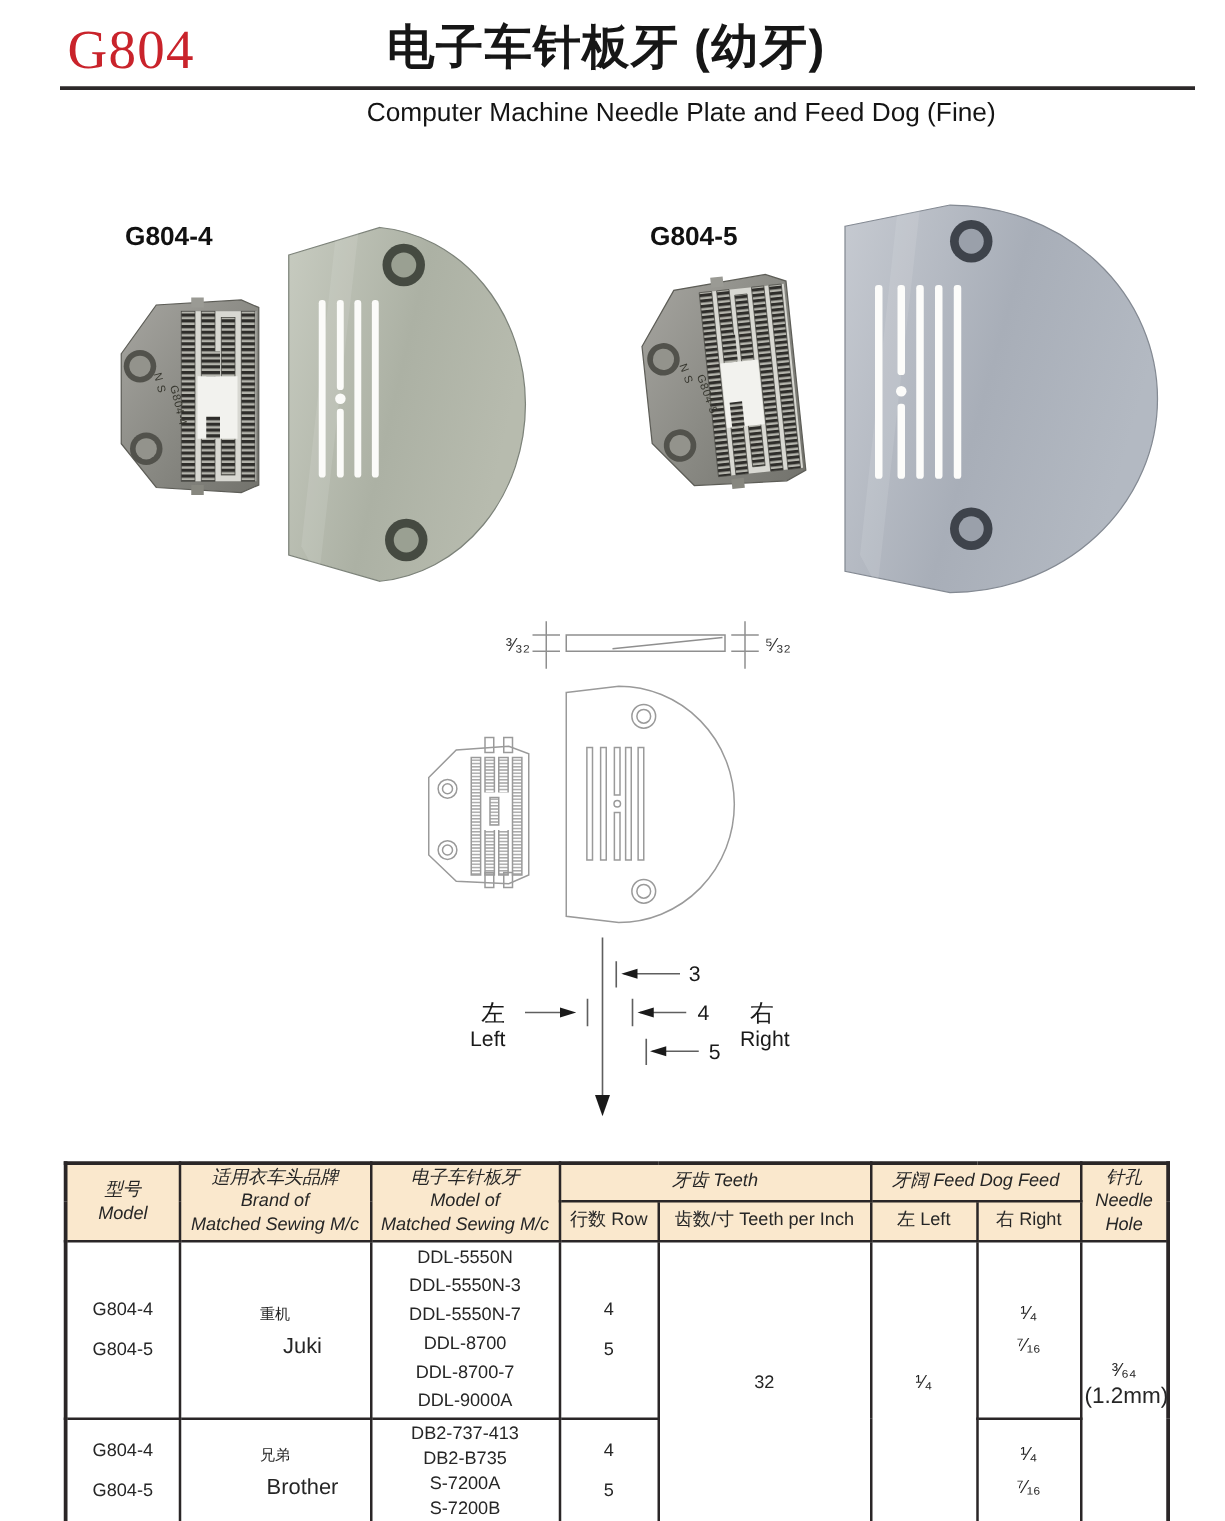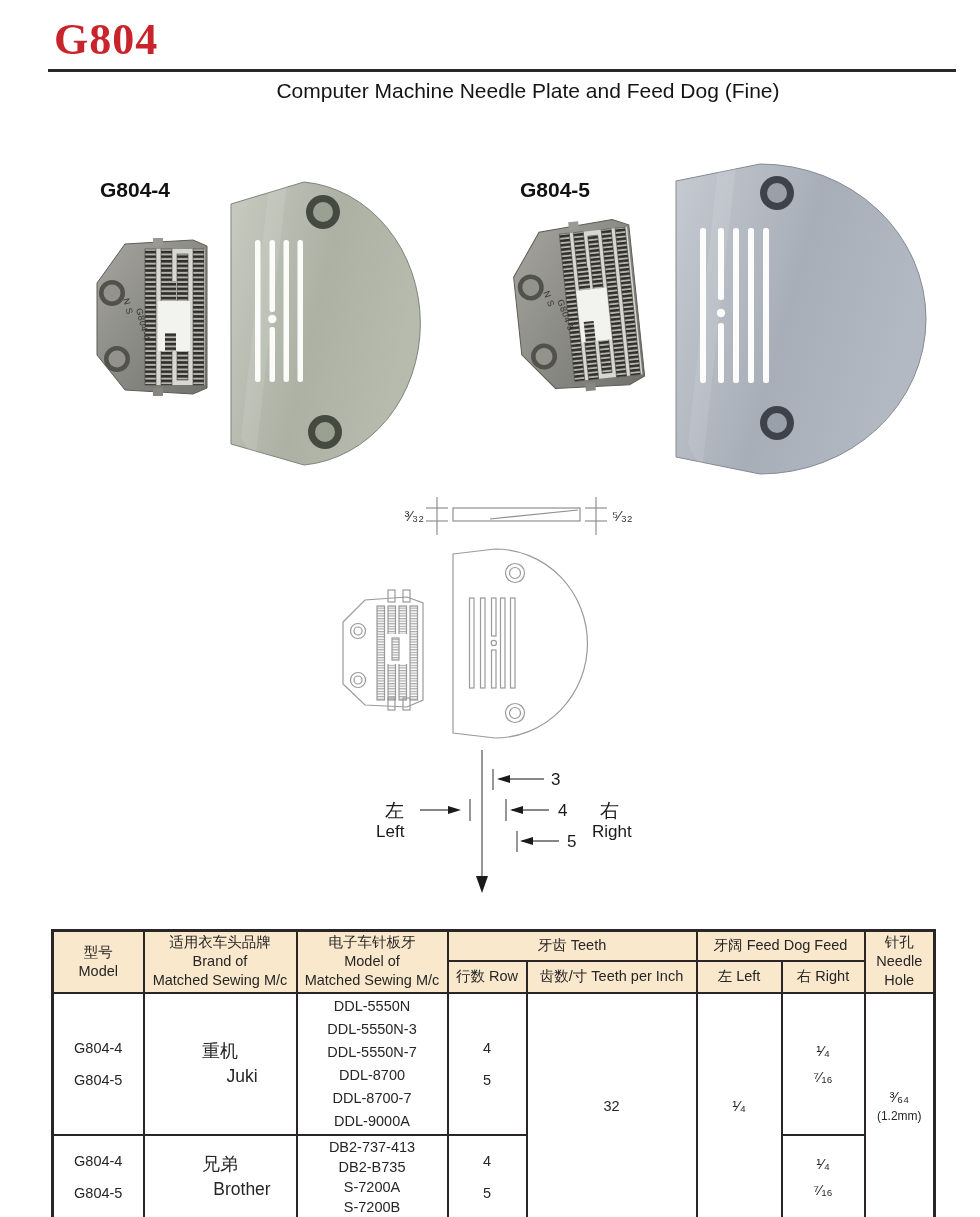--- a/index.html
+++ b/index.html
@@ -1,63 +1,64 @@
 <!DOCTYPE html>
 <html><head>
 <meta charset="utf-8">
 <style>
   html,body{margin:0;padding:0;background:#ffffff;}
   #canvas{position:relative;width:980px;height:1217px;background:#ffffff;overflow:hidden;
           font-family:"Liberation Sans",sans-serif;color:#222;}
   
   .page-code{position:absolute;left:54px;top:14px;font-family:"Liberation Serif",serif;
-             font-weight:bold;font-size:44px;color:#c9232b;letter-spacing:1px;}
+             font-weight:normal;font-size:44px;color:#c9232b;letter-spacing:1px;}
   .title-zh{position:absolute;left:270px;top:12px;width:430px;text-align:center;
             font-size:38px;font-weight:bold;color:#161616;letter-spacing:1px;}
   .header-rule{position:absolute;left:48px;top:69px;width:908px;height:3px;background:#2c2829;}
-  .title-en{position:absolute;left:268px;top:79px;width:520px;text-align:center;
+  .title-en{position:absolute;left:285px;top:79px;width:520px;text-align:center;
             font-size:21px;color:#141414;}
   
   .product-label{position:absolute;font-size:21px;font-weight:bold;color:#111;letter-spacing:0px;}
   #label-a{left:100px;top:178px;}
   #label-b{left:520px;top:178px;}
   
   .abs{position:absolute;}
   svg{display:block;font-family:"Liberation Sans",sans-serif;}
   svg text.dim{font-size:15px;fill:#333;}
   svg text.num{font-size:17px;fill:#1a1a1a;}
   svg text.zh{font-size:19px;fill:#1a1a1a;}
   svg text.en{font-size:17px;fill:#1a1a1a;}
   svg text.engrave{font-size:9px;fill:#37372f;letter-spacing:0.5px;}
   
   #spec-table{position:absolute;left:51px;top:929px;width:882px;border-collapse:collapse;
               table-layout:fixed;font-size:14.5px;color:#262626;}
   #spec-table th,#spec-table td{border:2px solid #2a2627;text-align:center;vertical-align:middle;
               padding:1px 2px;font-weight:normal;}
   #spec-table{border:3px solid #2a2627;}
   #spec-table thead th{background:#fae8cd;line-height:1.3;}
-  .h-row1{height:30px;} .h-row2{height:32px;padding-left:24px;}
+  .h-row1{height:30px;font-style:italic;} .h-row2{height:32px;padding-left:24px;}
   .b-row1{height:138px;} .b-row2{height:82px;}
   .models div{line-height:32px;}
   .machines1 div{line-height:23px;}
   .machines2 div{line-height:20px;text-align:center;}
   .rowcounts div{line-height:32px;}
   .rights div{line-height:26px;font-size:15px;}
   .frac{font-size:15px;}
   .brand-en{font-size:17.5px;line-height:26px;padding-left:44px;}
-  .brand-zh{font-size:18px;line-height:24px;}
-  .mm{font-size:12px;line-height:19px;}
+  .brand-zh{font-size:12px;line-height:24px;}
+  .mm{font-size:18px;line-height:19px;}
   .hole-frac{line-height:21px;}
 </style>
 </head>
 <body>
 
 <div id="canvas">
 
   <div class="page-code">G804</div>
+  <div class="title-zh">电子车针板牙 (幼牙)</div>
   <div class="header-rule"></div>
   <div class="title-en">Computer Machine Needle Plate and Feed Dog (Fine)</div>
 
   <div id="label-a" class="product-label">G804-4</div>
 
   <svg class="abs" style="left:95px;top:237px" width="125" height="160" viewBox="0 0 125 160">
     <defs>
       <linearGradient id="fdA-body" x1="0" y1="0" x2="1" y2="1">
         <stop offset="0" stop-color="#a6a5a0"></stop>
           <stop offset="0.5" stop-color="#8b8b85"></stop>

